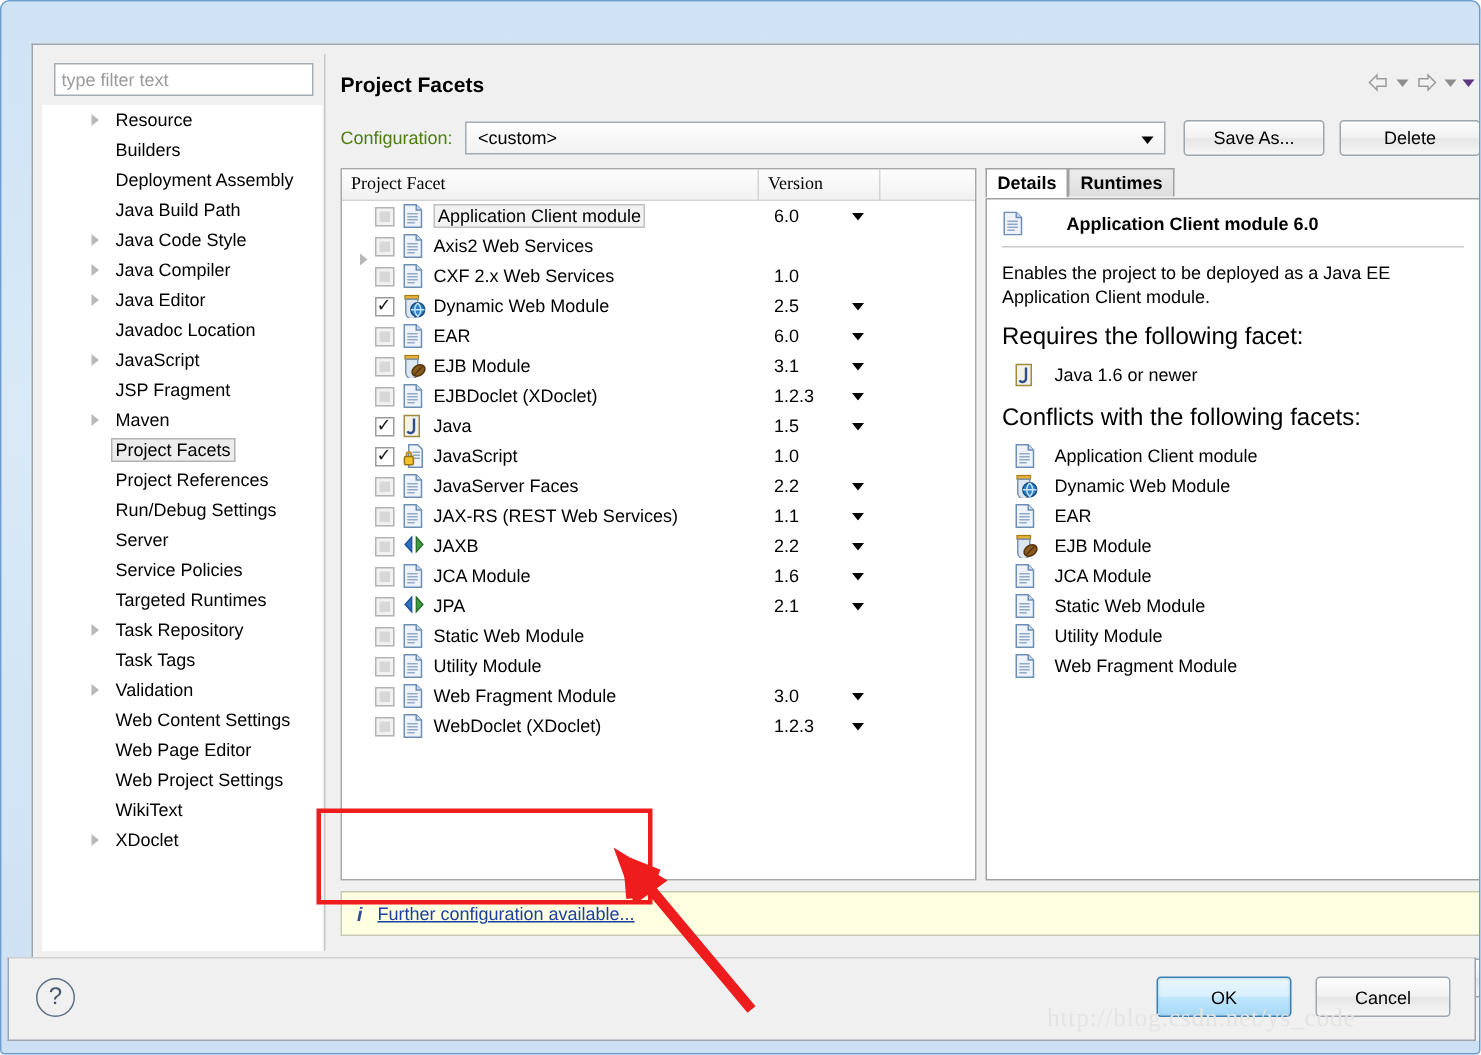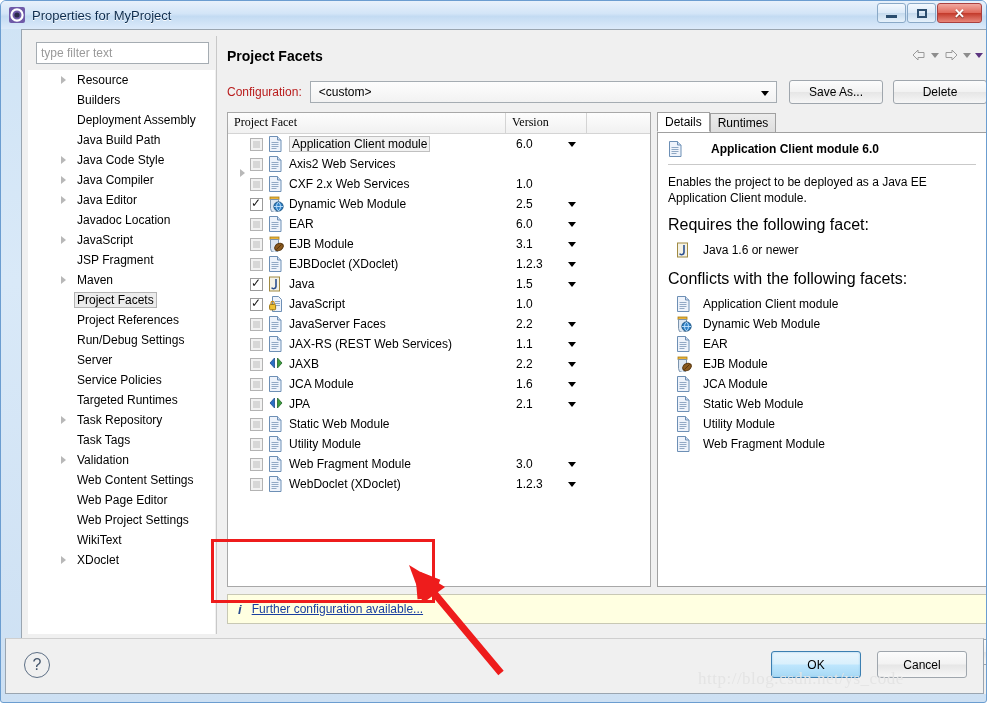--- a/index.html
+++ b/index.html
@@ -127,21 +127,21 @@
     border-right: 4px solid transparent;
     border-top: 5px solid #8d8d8d;
   }
   .chev.purple { border-top-color: #5c3580; }
 
   #cfgrow {
     position: absolute; left: 10px; top: 44px;
     width: 760px; height: 24px;
     display: flex; align-items: center;
   }
-  #cfglabel { font-size: 12px; color: #b91c1c; margin-right: 8px; }
+  #cfglabel { font-size: 12px; color: #4d7c0f; margin-right: 8px; }
   #cfgcombo {
     width: 486px; height: 22px;
     border: 1px solid #a5acb2;
     background: linear-gradient(to bottom,#fdfdfd,#f2f2f2);
     display: flex; align-items: center;
     padding-left: 8px; font-size: 12px; color: #000;
     position: relative;
   }
   #cfgcombo .dd {
     position: absolute; right: 7px; top: 9px;
@@ -215,21 +215,21 @@
     border-right: 4px solid transparent;
     border-top: 5px solid #000;
   }
   .frow { position: relative; }
 
   
   #detailpane {
     position: absolute; left: 440px; top: 76px;
     width: 330px; height: 475px;
   }
-  #tabstrip { display: flex; height: 20px; align-items: center; }
+  #tabstrip { display: flex; height: 20px; align-items: flex-start; font-weight: bold; }
   .tab {
     font-size: 12px; color: #000;
     padding: 2px 7px 2px 7px;
     border: 1px solid #a0a0a0;
     border-bottom: none;
     background: linear-gradient(to bottom,#ececec,#dedede);
   }
   .tab.active { background: #fff; border-bottom: 1px solid #fff; position: relative; z-index: 2; }
   #detailbody {
     position: absolute; left: 0; top: 20px;
@@ -307,40 +307,20 @@
     font-family: "Liberation Serif", serif;
     font-size: 17px; color: #e4e4e4;
     letter-spacing: .5px; white-space: nowrap;
   }
 </style>
 </head>
 <body>
 
 <div id="window">
 
-  <div id="titlebar">
-    <span class="appicon">
-      <svg width="18" height="18" viewBox="0 0 18 18">
-        <rect x="1" y="1" width="16" height="16" rx="2" fill="#6f5aa8"></rect>
-        <circle cx="9" cy="9" r="5.6" fill="none" stroke="#ffffff" stroke-width="2.2"></circle>
-        <circle cx="9" cy="9" r="2.6" fill="#2b2b4a"></circle>
-      </svg>
-    </span>
-    <span class="title">Properties for MyProject</span>
-
-    <div class="wbtns">
-      <div class="wbtn">
-          <span class="minbar"></span>
-        </div>
-      <div class="wbtn">
-          <span class="maxbox"></span>
-        </div>
-      <div class="wbtn close">✕</div>
-    </div>
-  </div>
 
   <div id="dialog">
 
     <div id="leftcol">
       <div id="filterbox">
         <span>type filter text</span>
       </div>
       <div id="tree">
           <div class="tnode">
             <span class="arrow"></span>

